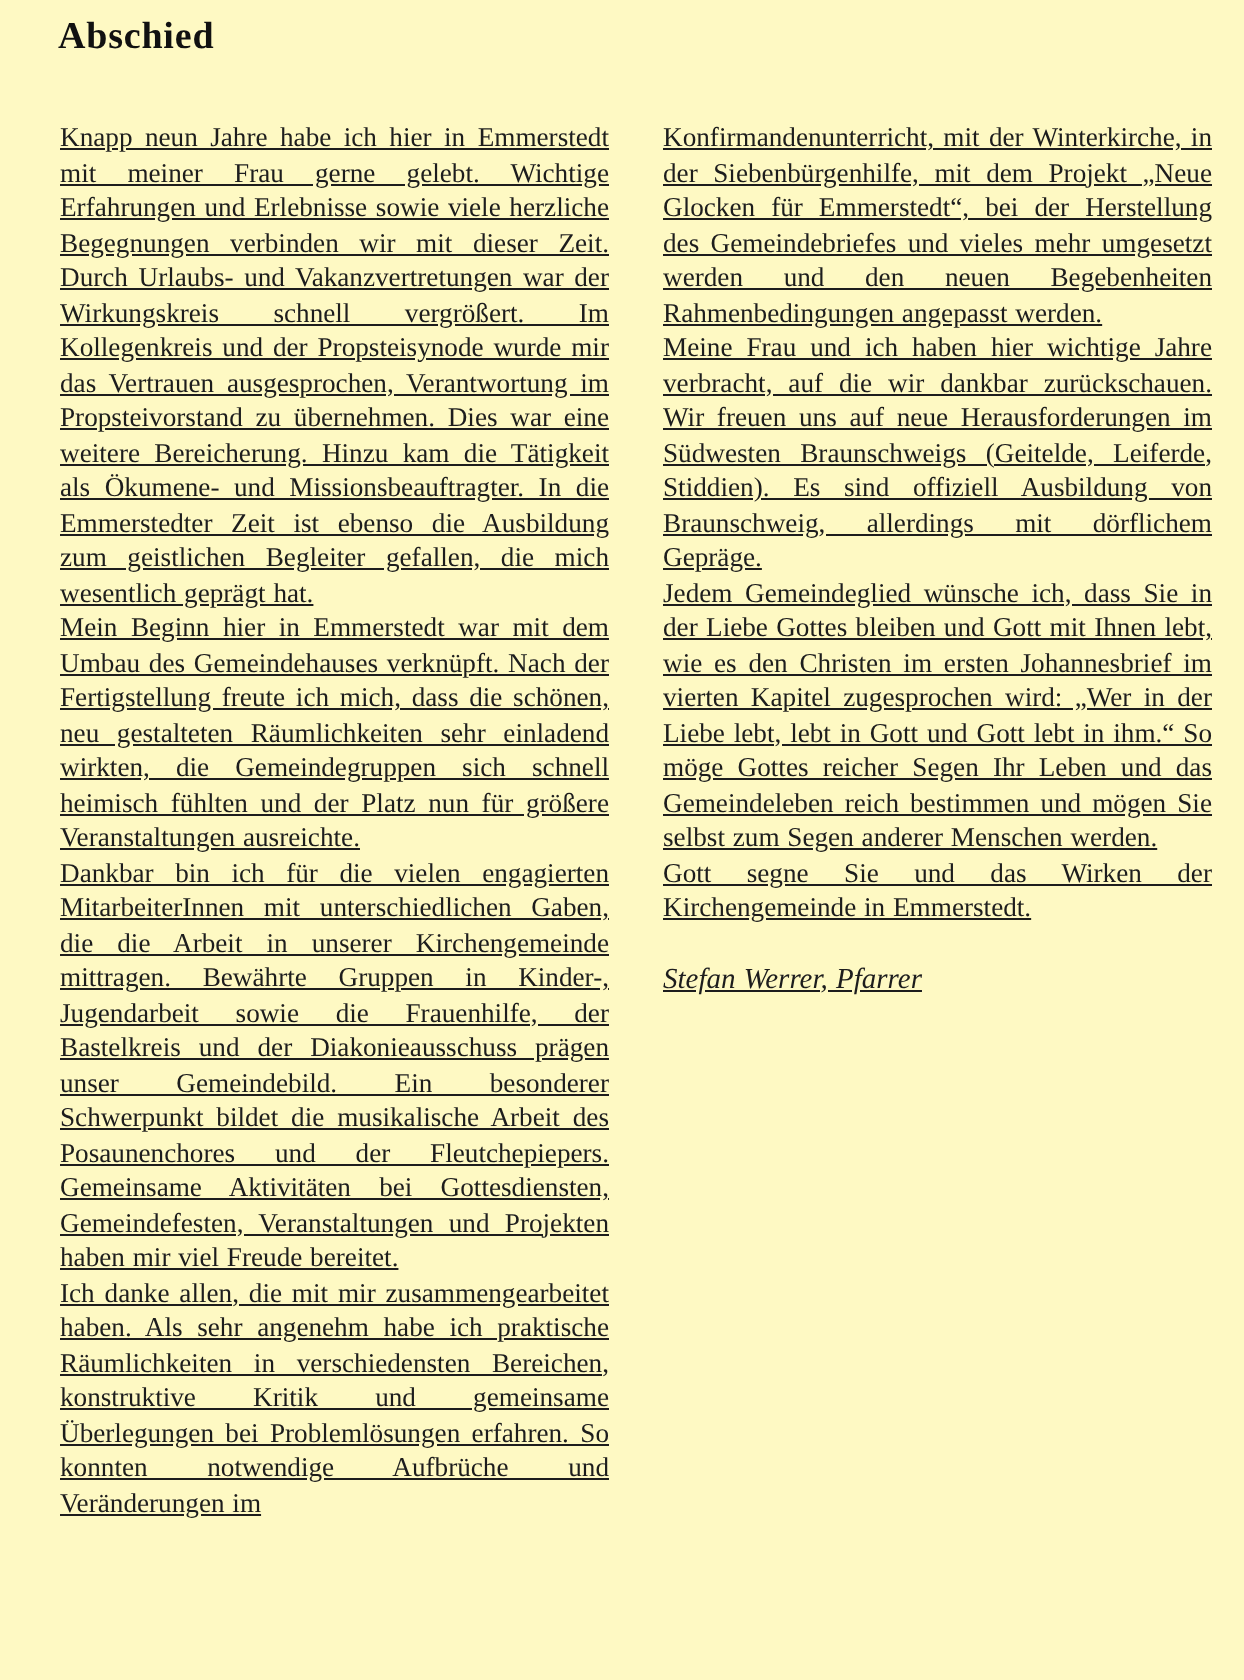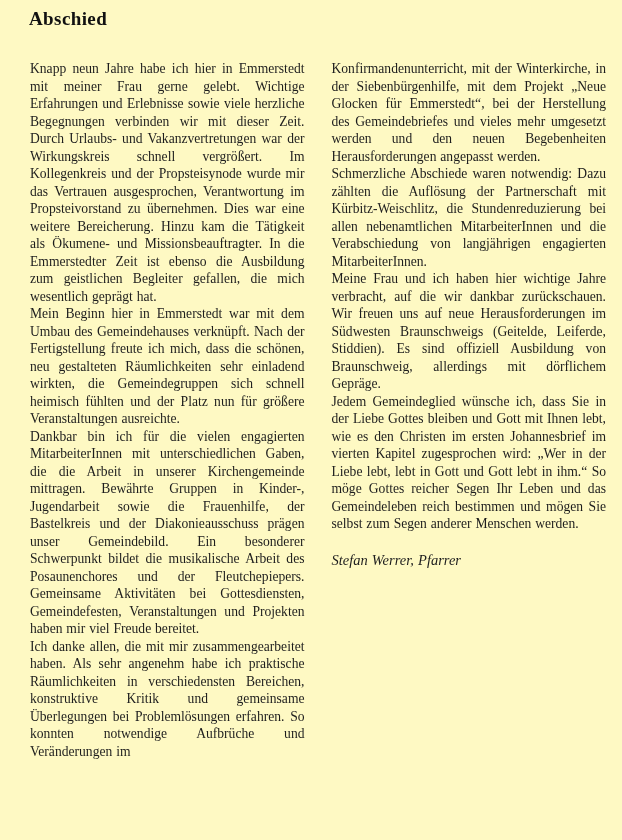--- a/index.html
+++ b/index.html
@@ -39,20 +39,21 @@
     min-width: 0;
   }
   .col p {
     margin: 0;
     font-size: 13.6px;
     line-height: 17.5px;
     text-align: justify;
     text-justify: inter-word;
     hyphens: none;
     word-spacing: 0.5px;
+    text-decoration: underline;
   }
   .signature {
     margin-top: 19px !important;
     text-align: left;
     font-style: italic;
     font-size: 14.5px !important;
   }
 </style>
 </head>
 <body>
@@ -64,22 +65,22 @@
   <div class="columns">
 
     <div class="col">
       <p>Knapp neun Jahre habe ich hier in Emmerstedt mit meiner Frau gerne gelebt. Wichtige Erfahrungen und Erlebnisse sowie viele herzliche Begegnungen verbinden wir mit dieser Zeit. Durch Urlaubs- und Vakanzvertretungen war der Wirkungskreis schnell vergrößert. Im Kollegenkreis und der Propsteisynode wurde mir das Vertrauen ausgesprochen, Verantwortung im Propsteivorstand zu übernehmen. Dies war eine weitere Bereicherung. Hinzu kam die Tätigkeit als Ökumene- und Missionsbeauftragter. In die Emmerstedter Zeit ist ebenso die Ausbildung zum geistlichen Begleiter gefallen, die mich wesentlich geprägt hat.</p>
       <p>Mein Beginn hier in Emmerstedt war mit dem Umbau des Gemeindehauses verknüpft. Nach der Fertigstellung freute ich mich, dass die schönen, neu gestalteten Räumlichkeiten sehr einladend wirkten, die Gemeindegruppen sich schnell heimisch fühlten und der Platz nun für größere Veranstaltungen ausreichte.</p>
       <p>Dankbar bin ich für die vielen engagierten MitarbeiterInnen mit unterschiedlichen Gaben, die die Arbeit in unserer Kirchengemeinde mittragen. Bewährte Gruppen in Kinder-, Jugendarbeit sowie die Frauenhilfe, der Bastelkreis und der Diakonieausschuss prägen unser Gemeindebild. Ein besonderer Schwerpunkt bildet die musikalische Arbeit des Posaunenchores und der Fleutchepiepers. Gemeinsame Aktivitäten bei Gottesdiensten, Gemeindefesten, Veranstaltungen und Projekten haben mir viel Freude bereitet.</p>
       <p>Ich danke allen, die mit mir zusammengearbeitet haben. Als sehr angenehm habe ich praktische Räumlichkeiten in verschiedensten Bereichen, konstruktive Kritik und gemeinsame Überlegungen bei Problemlösungen erfahren. So konnten notwendige Aufbrüche und Veränderungen im</p>
     </div>
 
     <div class="col">
-      <p>Konfirmandenunterricht, mit der Winterkirche, in der Siebenbürgenhilfe, mit dem Projekt „Neue Glocken für Emmerstedt“, bei der Herstellung des Gemeindebriefes und vieles mehr umgesetzt werden und den neuen Begebenheiten Herausforderungen angepasst werden.</p>
-      <p>Schmerzliche Abschiede waren notwendig: Dazu zählten die Auflösung der Partnerschaft mit Kürbitz-Weischlitz, die Stundenreduzierung bei allen nebenamtlichen MitarbeiterInnen und die Verabschiedung von langjährigen engagierten MitarbeiterInnen.</p>
+      <p>Konfirmandenunterricht, mit der Winterkirche, in der Siebenbürgenhilfe, mit dem Projekt „Neue Glocken für Emmerstedt“, bei der Herstellung des Gemeindebriefes und vieles mehr umgesetzt werden und den neuen Begebenheiten Rahmenbedingungen angepasst werden.</p>
       <p>Meine Frau und ich haben hier wichtige Jahre verbracht, auf die wir dankbar zurückschauen. Wir freuen uns auf neue Herausforderungen im Südwesten Braunschweigs (Geitelde, Leiferde, Stiddien). Es sind offiziell Ausbildung von Braunschweig, allerdings mit dörflichem Gepräge.</p>
       <p>Jedem Gemeindeglied wünsche ich, dass Sie in der Liebe Gottes bleiben und Gott mit Ihnen lebt, wie es den Christen im ersten Johannesbrief im vierten Kapitel zugesprochen wird: „Wer in der Liebe lebt, lebt in Gott und Gott lebt in ihm.“ So möge Gottes reicher Segen Ihr Leben und das Gemeindeleben reich bestimmen und mögen Sie selbst zum Segen anderer Menschen werden.</p>
+      <p>Gott segne Sie und das Wirken der Kirchengemeinde in Emmerstedt.</p>
       <p class="signature">Stefan Werrer, Pfarrer</p>
     </div>
 
   </div>
 
 </div>
 
 </body></html>

